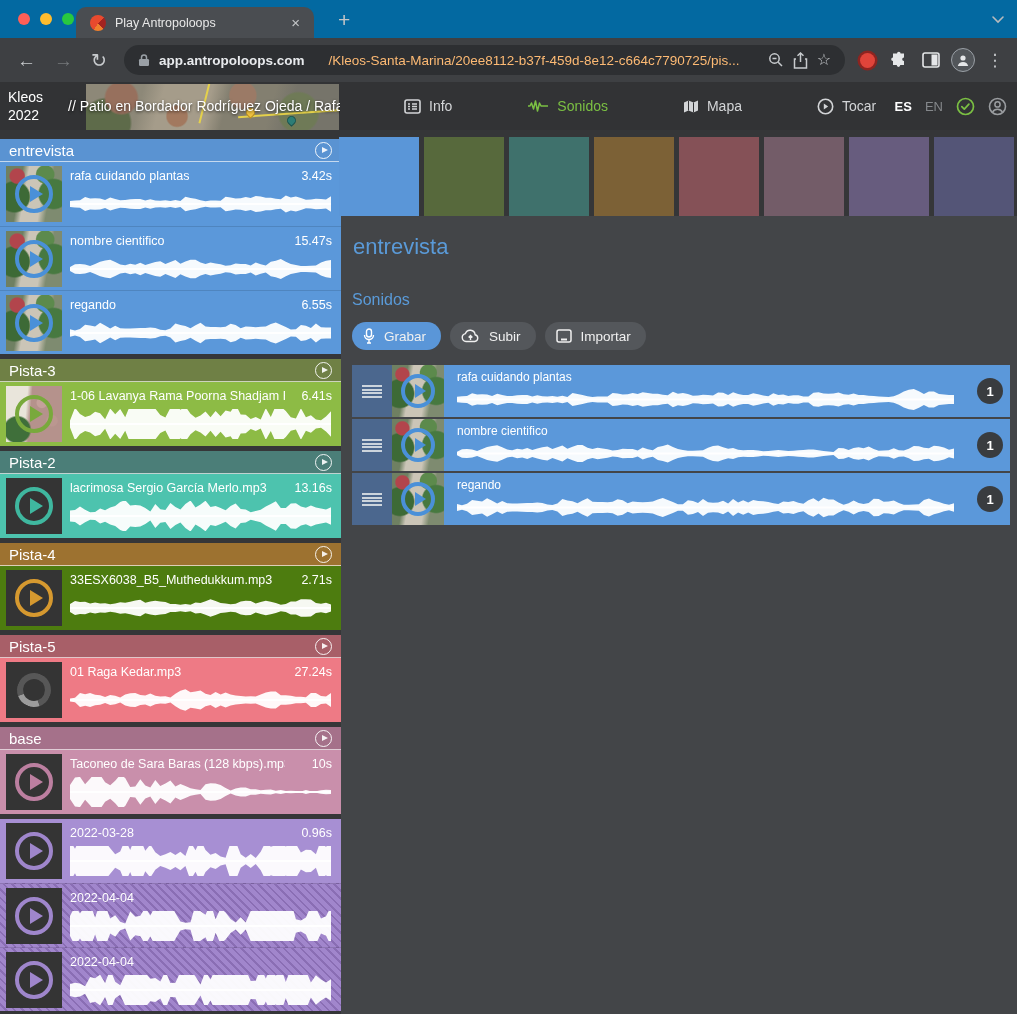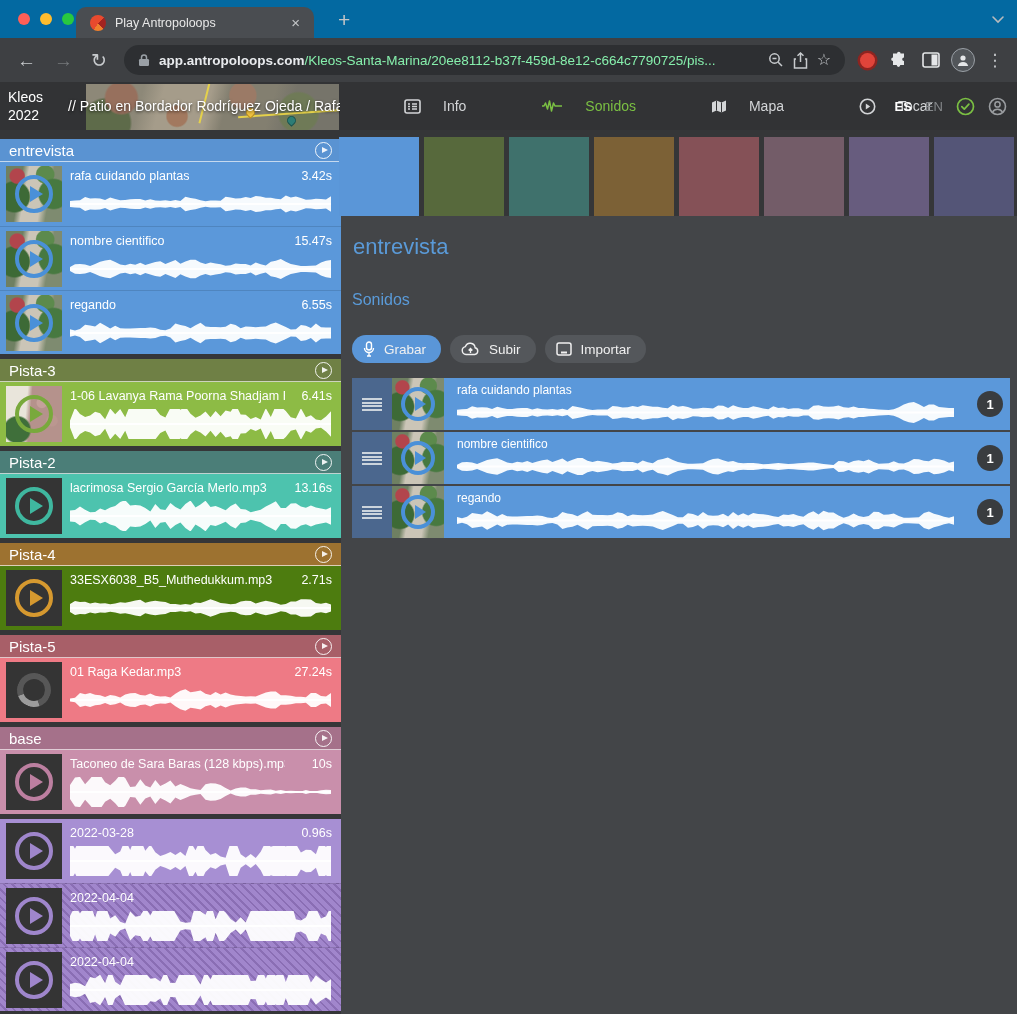--- a/index.html
+++ b/index.html
@@ -18,21 +18,21 @@
   .tab-title { flex:1; color:#e8e8e8; font-size:12.5px; white-space:nowrap; overflow:hidden; }
   .tab-close { color:#c3c5c7; font-size:15px; line-height:1; padding:2px 4px; }
   .newtab { position:absolute; left:332px; top:6px; color:#c3c5c7; font-size:21px; font-weight:300; padding:2px 6px; }
   .tabchevron { position:absolute; right:12px; top:12px; color:#b9bbbd; }
   .toolbar { height:44px; background:#3e4043; display:flex; align-items:center; padding:0 8px; }
   .navbtn { color:#c8cbce; font-size:19px; padding:2px 9px; line-height:1; }
   .navbtn.disabled { color:#75787b; }
   .urlbar { flex:1; height:30px; margin:0 8px; background:#2d2f32; border-radius:15px; display:flex; align-items:center; gap:9px; padding:0 14px; overflow:hidden; }
   .url { font-size:13.5px; white-space:nowrap; overflow:hidden; }
   .url .domain { color:#e8eaed; font-weight:bold; }
-  .url .path { color:#86efac; }
+  .url .path { color:#fdba74;margin-left:24px; }
   .tool-icons { display:flex; align-items:center; gap:4px; }
   .ticon { width:28px; height:28px; display:flex; align-items:center; justify-content:center; color:#c8cbce; }
   .recdot { width:15px; height:15px; border-radius:50%; background:#e0443a; box-shadow:0 0 0 2.5px #8c2420; }
   .avatar-circ { width:24px; height:24px; border-radius:50%; background:#52565a; border:1.5px solid #9aa0a6; display:flex; align-items:center; justify-content:center; }
 
   
   .appheader { position:relative; height:48px; background:#323335; color:#fff; }
   .logo { position:absolute; left:8px; top:6px; font-size:14px; line-height:1.3; color:#fff; }
   .headerphoto { position:absolute; left:86px; top:2px; width:253px; height:46px; overflow:hidden;
     background:
@@ -42,38 +42,38 @@
       radial-gradient(circle at 84% 62%, #6f7a57 0 9%, transparent 10%),
       radial-gradient(circle at 8% 85%, #5e6b4a 0 10%, transparent 11%),
       linear-gradient(105deg,#8d8878 0 22%,#a59c8a 30% 48%,#837f70 55% 72%,#76746a 80% 100%);
   }
   .ypath1 { position:absolute; left:118px; top:-6px; width:2px; height:46px; background:#e5d14b; transform:rotate(14deg); }
   .ypath2 { position:absolute; left:152px; top:28px; width:120px; height:2px; background:#e5d14b; transform:rotate(-4deg); }
   .pin-yellow { position:absolute; left:160px; top:24px; width:9px; height:9px; border-radius:50% 50% 50% 0; background:#eec13f; border:1px solid #b98e21; transform:rotate(-45deg); }
   .pin-teal { position:absolute; left:201px; top:32px; width:9px; height:9px; border-radius:50% 50% 50% 0; background:#2c7d76; border:1px solid #1d544f; transform:rotate(-45deg); }
   .breadcrumb { position:absolute; left:68px; top:0; height:48px; width:272px; display:flex; align-items:center; font-size:14px; color:#fff; z-index:3; text-shadow:0 1px 3px rgba(0,0,0,.7); white-space:nowrap; overflow:hidden; }
   .appnav { position:absolute; left:356px; top:0; height:48px; display:flex; align-items:center; gap:27px; }
-  .nav-item { display:flex; align-items:center; gap:22px; font-size:14px; color:#d3d5d7;padding-left:48px; }
+  .nav-item { display:flex; align-items:center; gap:8px; font-size:14px; color:#d3d5d7;padding-left:48px; }
   .nav-item svg { display:block; }
   .nav-item.active { color:#7bc043; }
   .hdr-right { position:absolute; right:10px; top:0; height:48px; display:flex; align-items:center; gap:13px; }
   .lang-on { color:#fff; font-size:13px; font-weight:bold; }
   .lang-off { color:#85888b; font-size:13px; }
 
   
   .content { position:absolute; left:0; top:130px; width:1017px; height:884px; background:#353638; }
 
   .squares { position:absolute; left:339px; top:7px; display:flex; gap:5px; z-index:2; }
   .square { width:80px; height:79px; }
 
   .panel { position:absolute; left:341px; top:86px; width:676px; height:798px; background:#434548; padding:10px 9px 0 11px; }
   .panel-title { color:#5a9ad8; font-size:22px; margin:8px 0 0 1px; }
   .edit-btn { margin-top:15px; display:inline-flex; align-items:center; gap:9px; background:#54575b; color:#ebebeb; font-size:13.5px; padding:6px 15px 6px 11px; border-radius:15px; }
   .sonidos-h { color:#5a9ad8; font-size:16px; margin-top:31px; }
-  .btnrow { margin-top:26px; display:flex; gap:9px; }
+  .btnrow { margin-top:13px; display:flex; gap:9px; }
   .pill { display:inline-flex; align-items:center; gap:9px; color:#f0f0f0; font-size:13.5px; padding:6px 15px 6px 11px; border-radius:15px; background:#54575b; }
   .rows { margin-top:15px; width:658px; display:flex; flex-direction:column; gap:2px; }
   .mrow { height:52px; display:flex; }
   .handle { width:40px; flex:none; background:#4b678e; display:flex; align-items:center; justify-content:center; }
   .handle-glyph { width:20px; height:13px; background:repeating-linear-gradient(to bottom,#ccd4dc 0 2px,transparent 2px 3.7px); }
   .mthumb { width:52px; height:52px; flex:none; position:relative; }
   .mbody { flex:1; position:relative; padding:5px 10px 0 13px; overflow:hidden; }
   .mtitle { color:#fff; font-size:12px; white-space:nowrap; }
   .mwave { position:absolute; left:13px; right:56px; top:21px; height:27px; }
   .badge { position:absolute; right:7px; top:13px; width:26px; height:26px; border-radius:50%; background:#393c3f; color:#fff; font-size:13px; font-weight:bold; display:flex; align-items:center; justify-content:center; }

